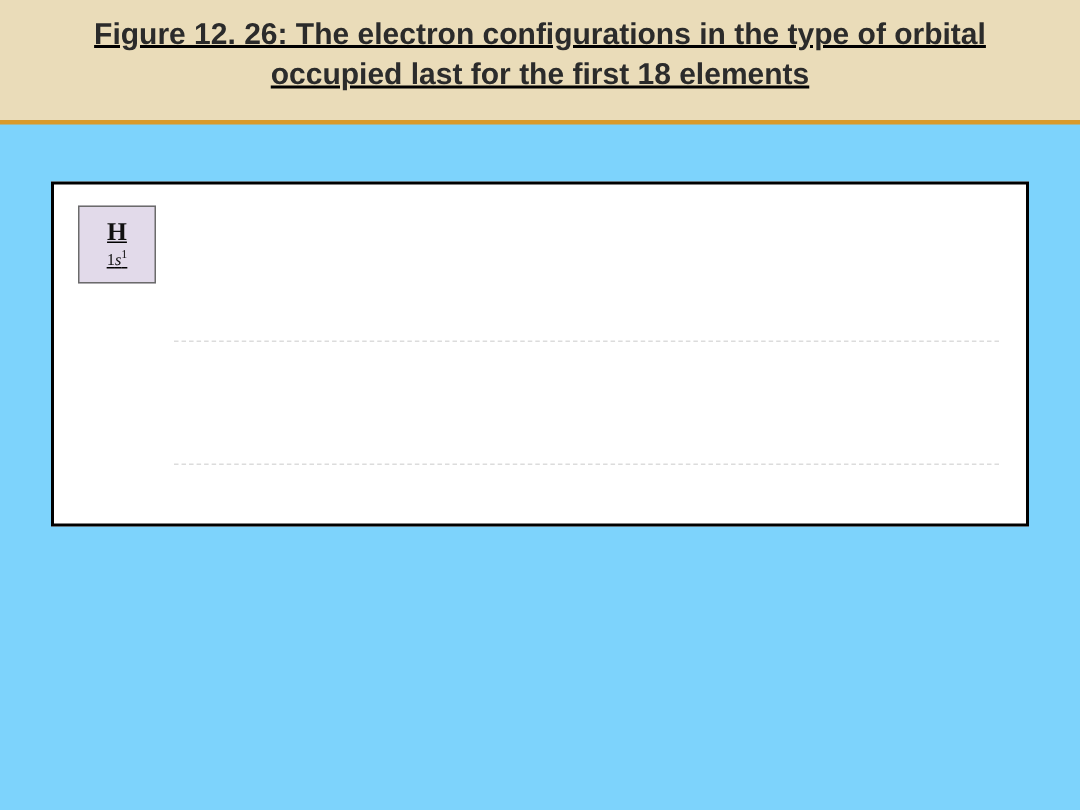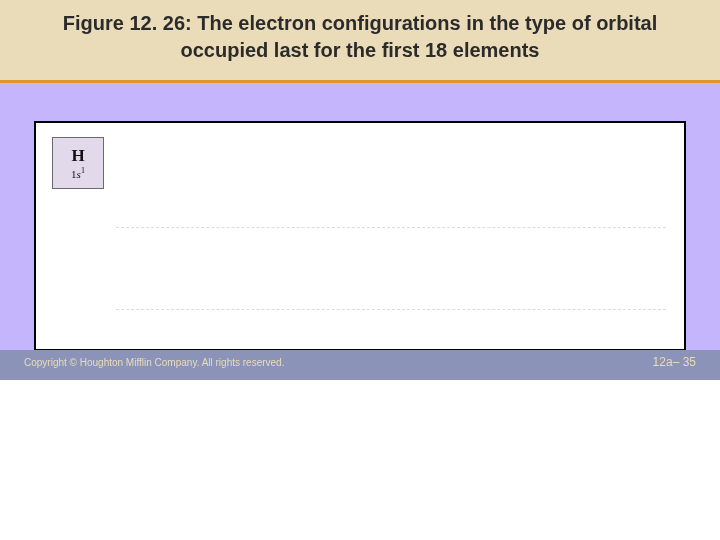--- a/index.html
+++ b/index.html
@@ -1,21 +1,22 @@
 <!DOCTYPE html>
 <html><head>
 <meta charset="utf-8">
 <style>
   * { margin: 0; padding: 0; box-sizing: border-box; }
   html, body { width: 720px; height: 540px; overflow: hidden; font-family: Arial, Helvetica, sans-serif; }
   .slide {
     width: 720px;
-    height: 380px;
-    background: #c4b5fd;
+    height: 540px;
+    background: #7dd3fc;
     position: relative;
+    text-decoration: underline;
   }
   .title-band {
     background: #eadcb9;
     padding: 10px 28px 16px 28px;
     text-align: center;
   }
   .title-band h1 {
     font-size: 20px;
     font-weight: bold;
     color: #2b2b2b;
@@ -117,18 +118,14 @@
           <span>1</span><em>s</em><sup>1</sup>
         </div>
       </div>
 
       <div class="row-line r1"></div>
       <div class="row-line r2"></div>
 
     </div>
   </div>
 
-  <div class="footer">
-    <div class="copyright">Copyright © Houghton Mifflin Company. All rights reserved.</div>
-    <div class="slide-num">12a– 35</div>
-  </div>
 
 </div>
 
 </body></html>

